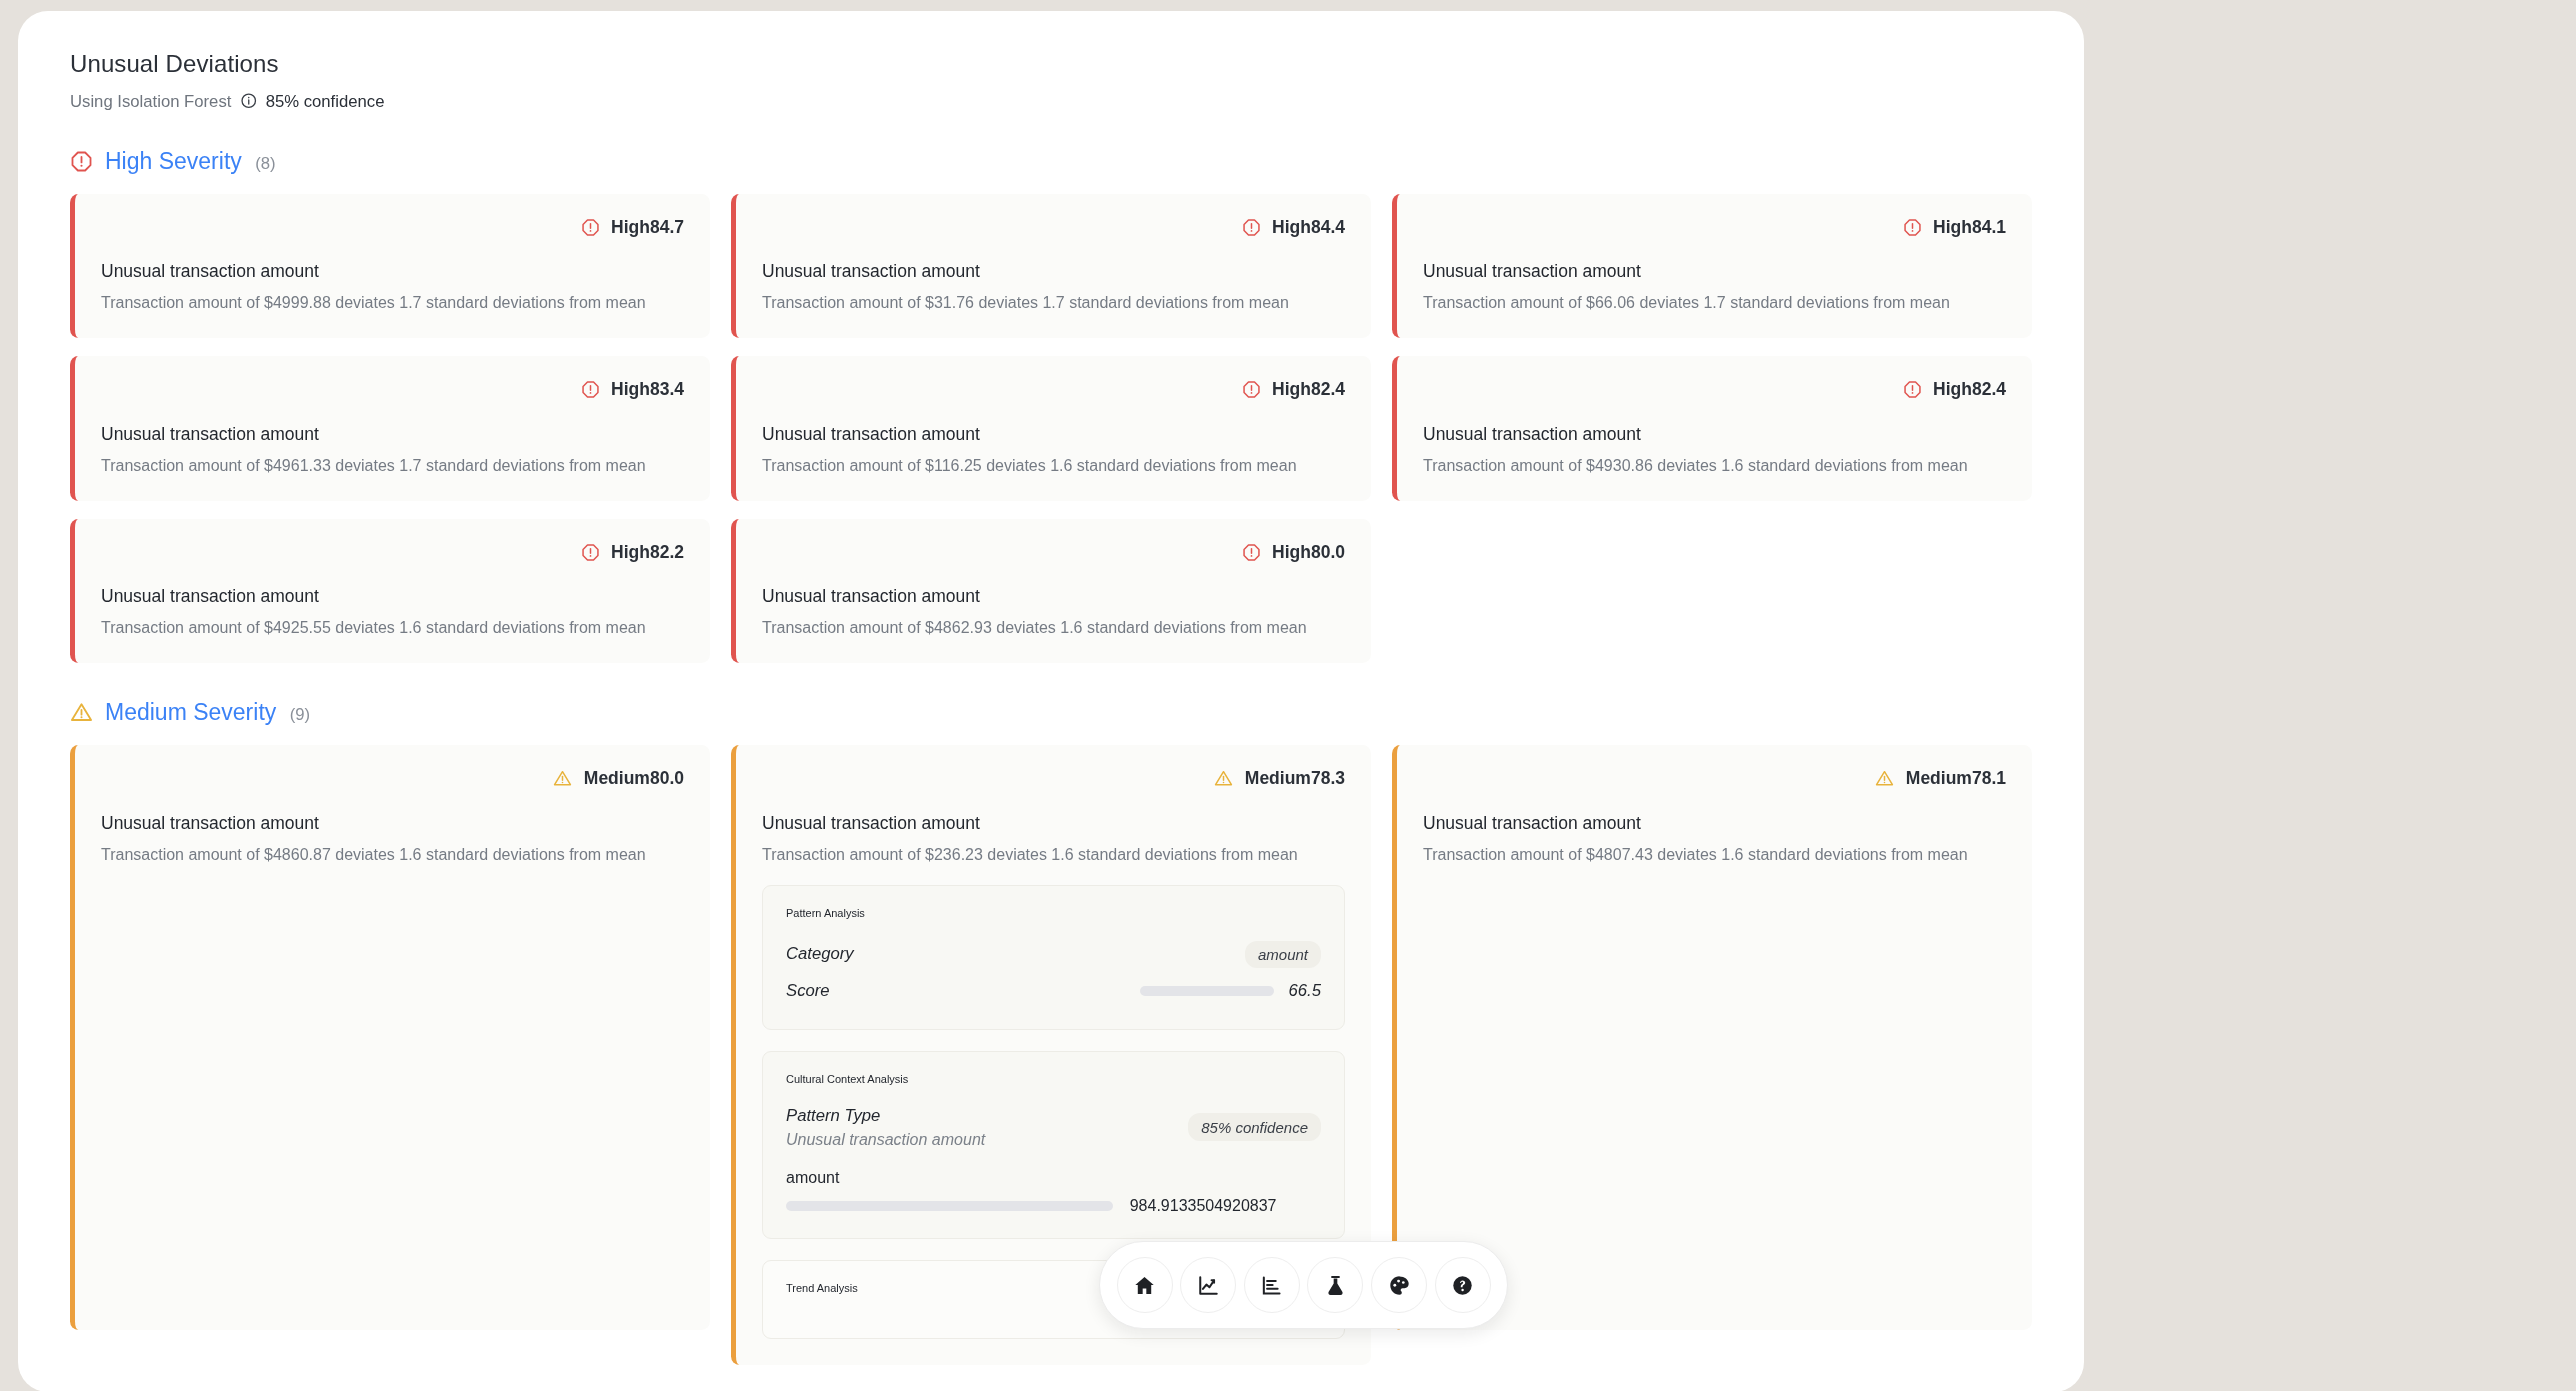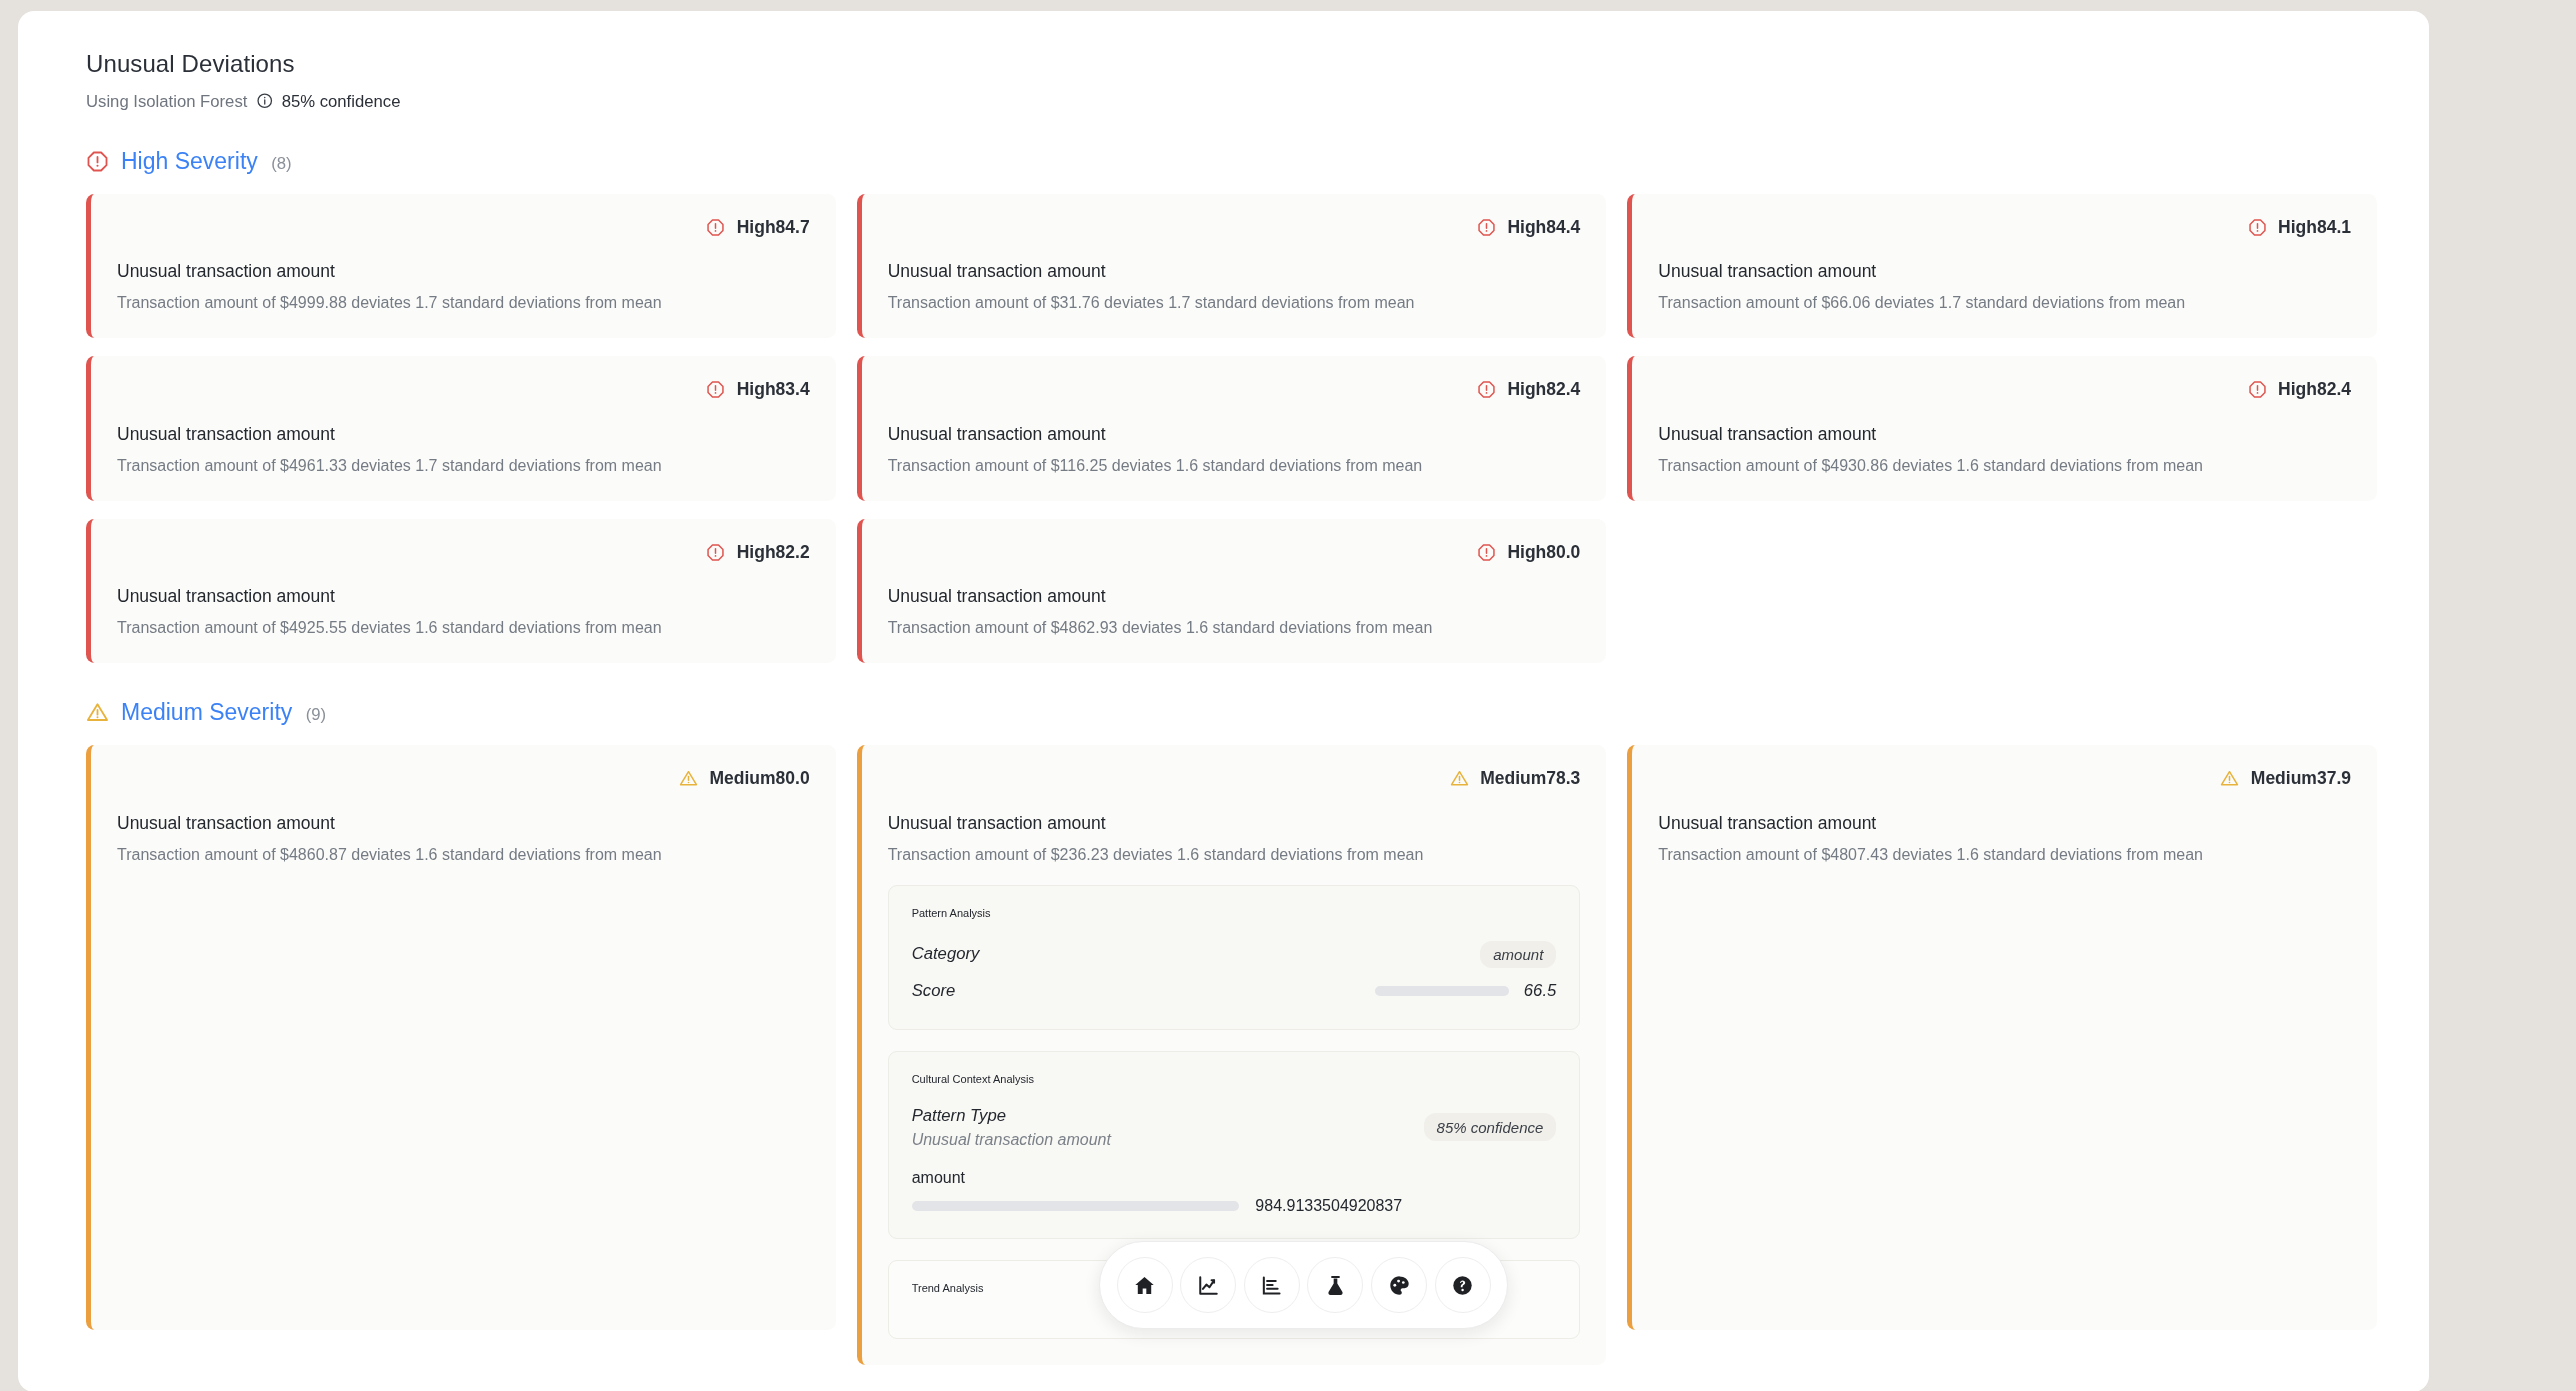--- a/index.html
+++ b/index.html
@@ -14,26 +14,25 @@
     background: #e5e1dc;
     font-family: "Liberation Sans", sans-serif;
     -webkit-font-smoothing: antialiased;
   }
 
   
   #page-sheet {
     position: absolute;
     left: 18px;
     top: 10.6px;
-    width: 2411px;
+    width: 2066px;
     height: 1381px;
     background: #ffffff;
-    border-radius: 16px;
+    border-radius: 30px;
     overflow: hidden;
-    padding-left: 16px;
   }
 
   #page-inner {
     position: relative;
     padding: 39px 52px 0 52px;
   }
 
   
   .panel-title {
     font-size: 24px;
@@ -514,21 +513,21 @@
           <div class="card-sev">
             <span class="card-sev-icon">
               <svg viewBox="0 0 24 24" fill="none" stroke="#e8b33c" stroke-width="1.9" stroke-linejoin="round">
                 <path d="M12 3.4 L22 19.8 L2 19.8 Z"></path>
                 <line x1="12" y1="9.4" x2="12" y2="14.3" stroke-linecap="round"></line>
                 <circle cx="12" cy="17" r="1.05" fill="#e8b33c" stroke="none"></circle>
               </svg>
             </span>
             <span>Medium</span>
           </div>
-          <div class="card-score">37.9</div>
+          <div class="card-score">78.1</div>
         </div>
         <div class="card-heading">Unusual transaction amount</div>
         <div class="card-desc">Transaction amount of $4807.43 deviates 1.6 standard deviations from mean</div>
       </div>
 
     </div>
   </div>
 </div>
 
 <div id="dock">

